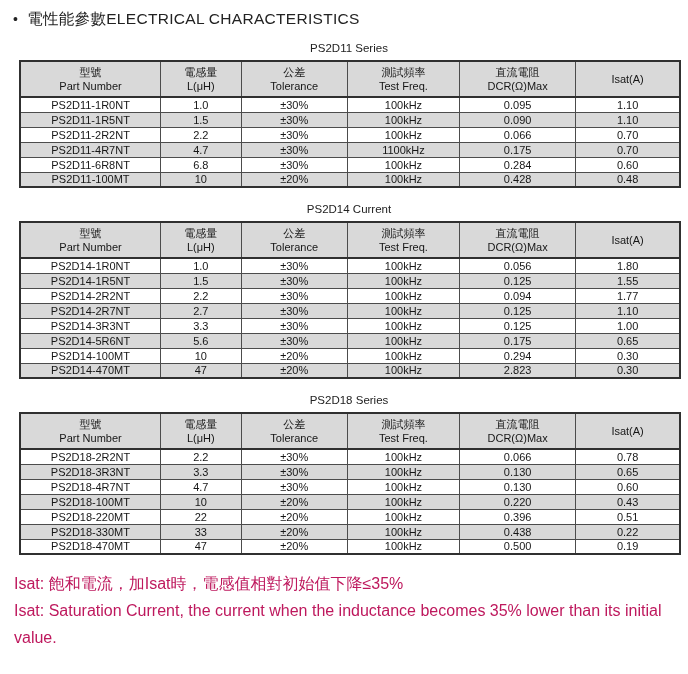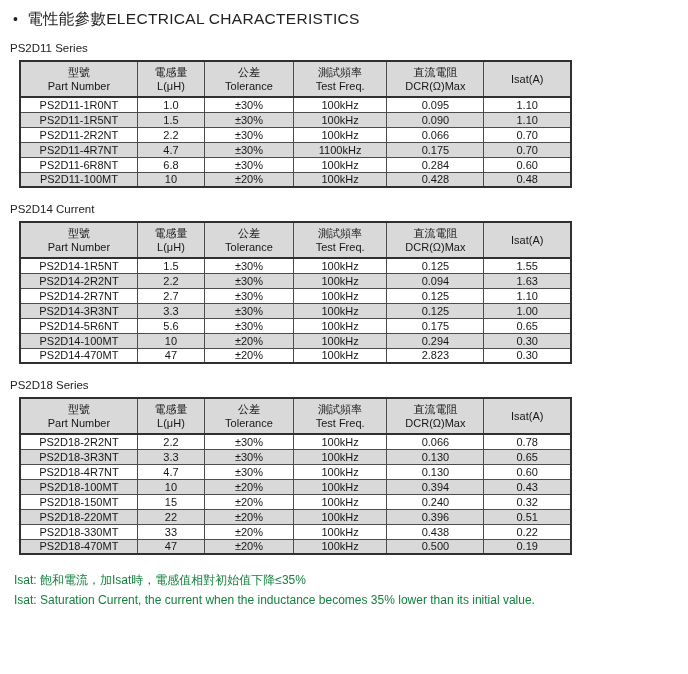--- a/index.html
+++ b/index.html
@@ -19,24 +19,25 @@
     font-size: 15.5px;
     letter-spacing: 0.3px;
     color: #222;
   }
   .title-bullet { font-size: 14px; margin-right: 9px; }
 
   .series-label {
     font-size: 11.5px;
     margin: 0 0 6px 10px;
     color: #222;
+    text-align: center;
   }
 
   .spec-table {
-    width: 553px;
+    width: 662px;
     margin: 0 0 15px 19px;
     border-collapse: collapse;
     table-layout: fixed;
     font-size: 11px;
     color: #161616;
     border: 2px solid #303030;
   }
   .spec-table th, .spec-table td {
     border: 1px solid #4c4c4c;
     text-align: center;
@@ -59,23 +60,23 @@
   col.c2 { width: 12.2%; }
   col.c3 { width: 16.1%; }
   col.c4 { width: 17.0%; }
   col.c5 { width: 17.6%; }
   col.c6 { width: 15.8%; }
 
   .hdr-zh, .hdr-en { display: block; font-size: 11px; }
 
   .footnotes {
     margin: 8px 0 0 14px;
-    font-size: 12px;
+    font-size: 16px;
     line-height: 1.7;
-    color: #15803d;
+    color: #be185d;
   }
 </style>
 </head>
 <body>
 
 <div class="page">
 
   <div class="title-row">
     <span class="title-bullet">•</span>
     <span>電性能參數ELECTRICAL CHARACTERISTICS</span>
@@ -201,34 +202,42 @@
             </th>
             <th>
               <span class="hdr-zh">直流電阻</span>
               <span class="hdr-en">DCR(Ω)Max</span>
             </th>
             <th>Isat(A)</th>
           </tr>
         </thead>
         <tbody>
           <tr>
+            <td>PS2D14-1R0NT</td>
+            <td>1.0</td>
+            <td>±30%</td>
+            <td>100kHz</td>
+            <td>0.056</td>
+            <td>1.80</td>
+          </tr>
+          <tr>
             <td>PS2D14-1R5NT</td>
             <td>1.5</td>
             <td>±30%</td>
             <td>100kHz</td>
             <td>0.125</td>
             <td>1.55</td>
           </tr>
           <tr>
             <td>PS2D14-2R2NT</td>
             <td>2.2</td>
             <td>±30%</td>
             <td>100kHz</td>
             <td>0.094</td>
-            <td>1.63</td>
+            <td>1.77</td>
           </tr>
           <tr>
             <td>PS2D14-2R7NT</td>
             <td>2.7</td>
             <td>±30%</td>
             <td>100kHz</td>
             <td>0.125</td>
             <td>1.10</td>
           </tr>
           <tr>
@@ -326,30 +335,22 @@
             <td>±30%</td>
             <td>100kHz</td>
             <td>0.130</td>
             <td>0.60</td>
           </tr>
           <tr>
             <td>PS2D18-100MT</td>
             <td>10</td>
             <td>±20%</td>
             <td>100kHz</td>
-            <td>0.394</td>
+            <td>0.220</td>
             <td>0.43</td>
-          </tr>
-          <tr>
-            <td>PS2D18-150MT</td>
-            <td>15</td>
-            <td>±20%</td>
-            <td>100kHz</td>
-            <td>0.240</td>
-            <td>0.32</td>
           </tr>
           <tr>
             <td>PS2D18-220MT</td>
             <td>22</td>
             <td>±20%</td>
             <td>100kHz</td>
             <td>0.396</td>
             <td>0.51</td>
           </tr>
           <tr>

